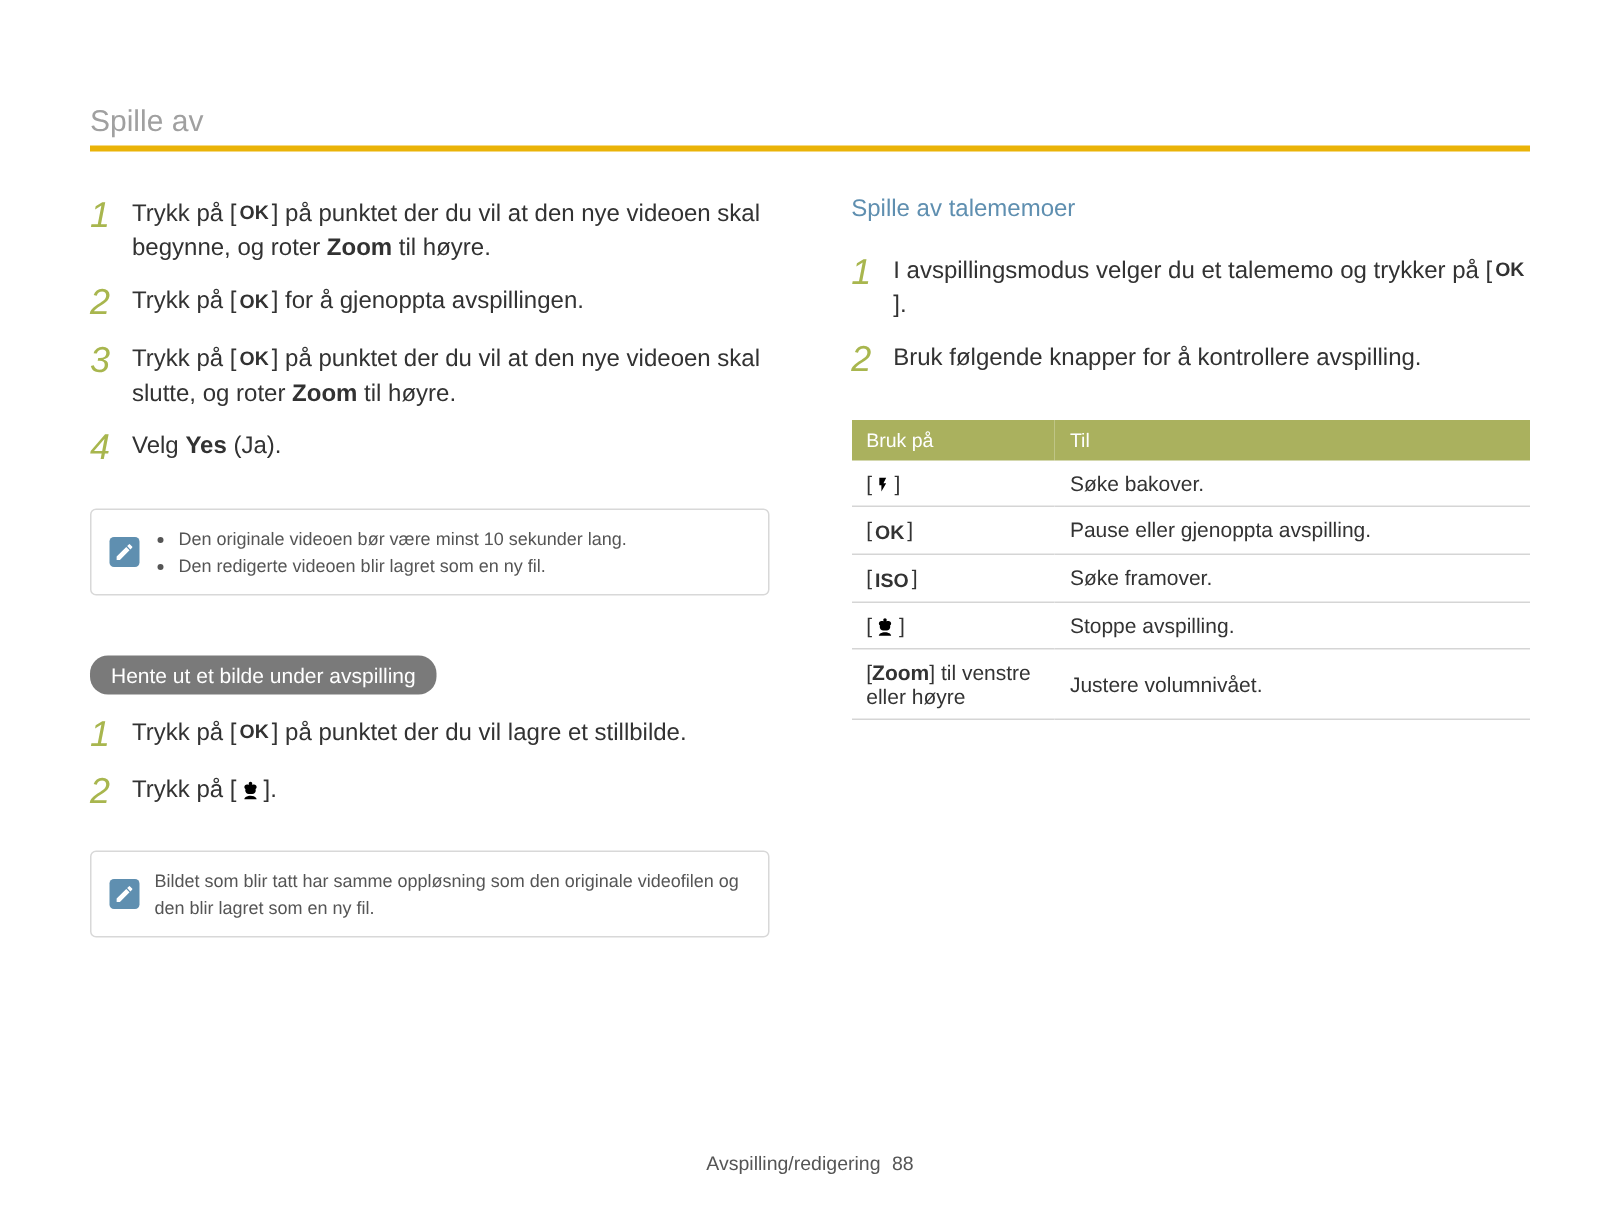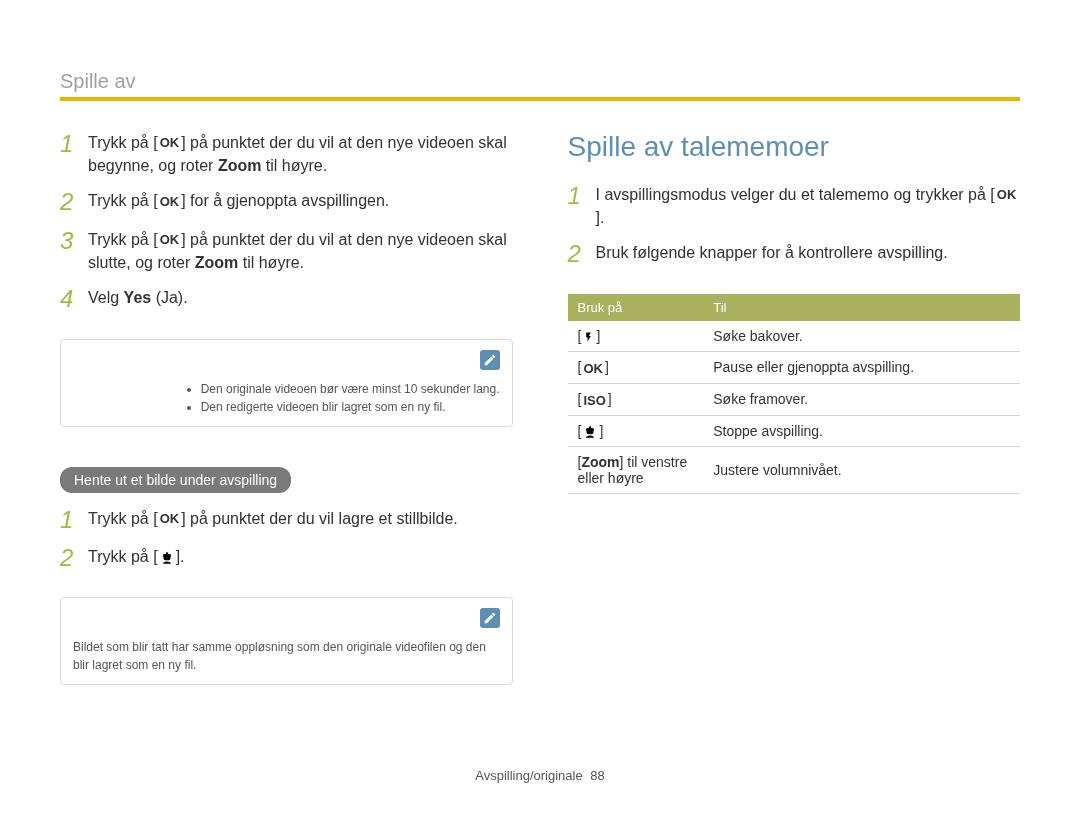--- a/index.html
+++ b/index.html
@@ -61,34 +61,33 @@
       display: inline-flex;
       align-items: center;
       font-weight: bold;
       font-size: 13px;
       vertical-align: middle;
       padding: 0 2px;
     }
     .flower-icon svg { vertical-align: middle; }
     .h2 {
       color: #5f8fb0;
-      font-size: 28px;
+      font-size: 16px;
       font-weight: 400;
       margin-bottom: 20px;
     }
     .note-box {
       display: flex;
-      align-items: flex-end;
+      align-items: center;
       gap: 10px;
       border: 1px solid #d8d8d8;
       border-radius: 4px;
       padding: 10px 12px;
       margin-top: 6px;
       margin-bottom: 30px;
-      flex-direction: column;
     }
     .note-icon {
       width: 20px;
       height: 20px;
       background: #5f8fb0;
       border-radius: 3px;
       color: #fff;
       display: flex;
       align-items: center;
       justify-content: center;
@@ -280,15 +279,15 @@
           </td>
           <td>Justere volumnivået.</td>
         </tr>
       </tbody>
     </table>
 
   </div>
 </div>
 
 <div class="footer">
-  <span>Avspilling/originale</span>
+  <span>Avspilling/redigering</span>
   <span class="page-no">88</span>
 </div>
 
 </body></html>

